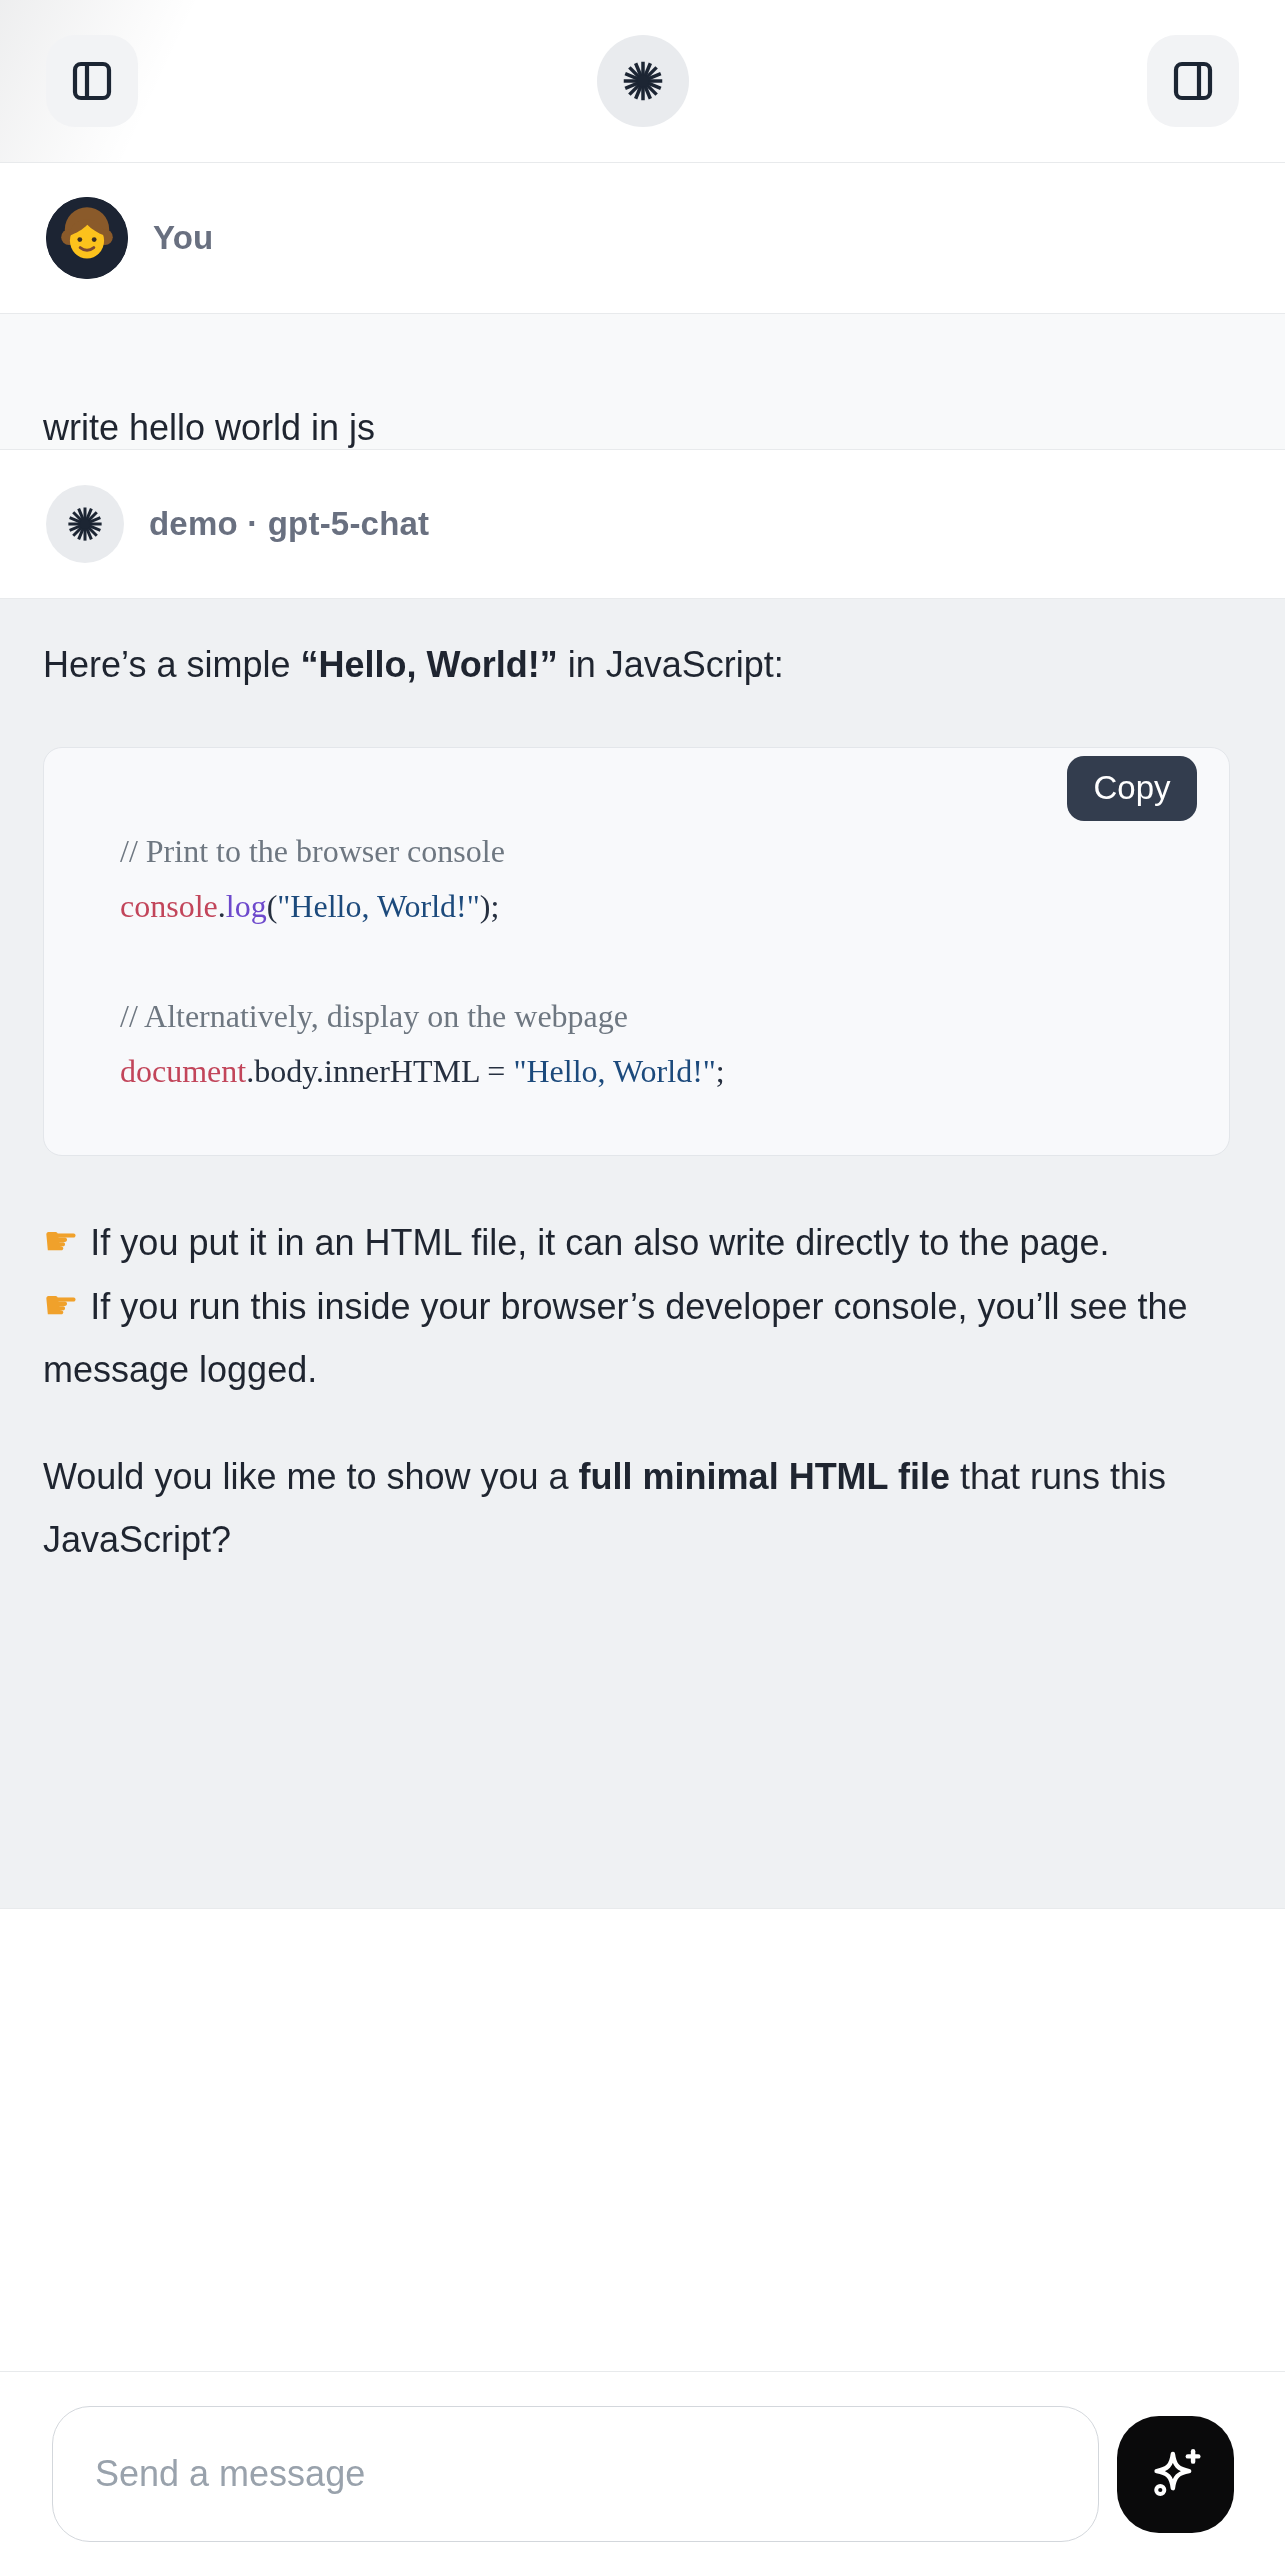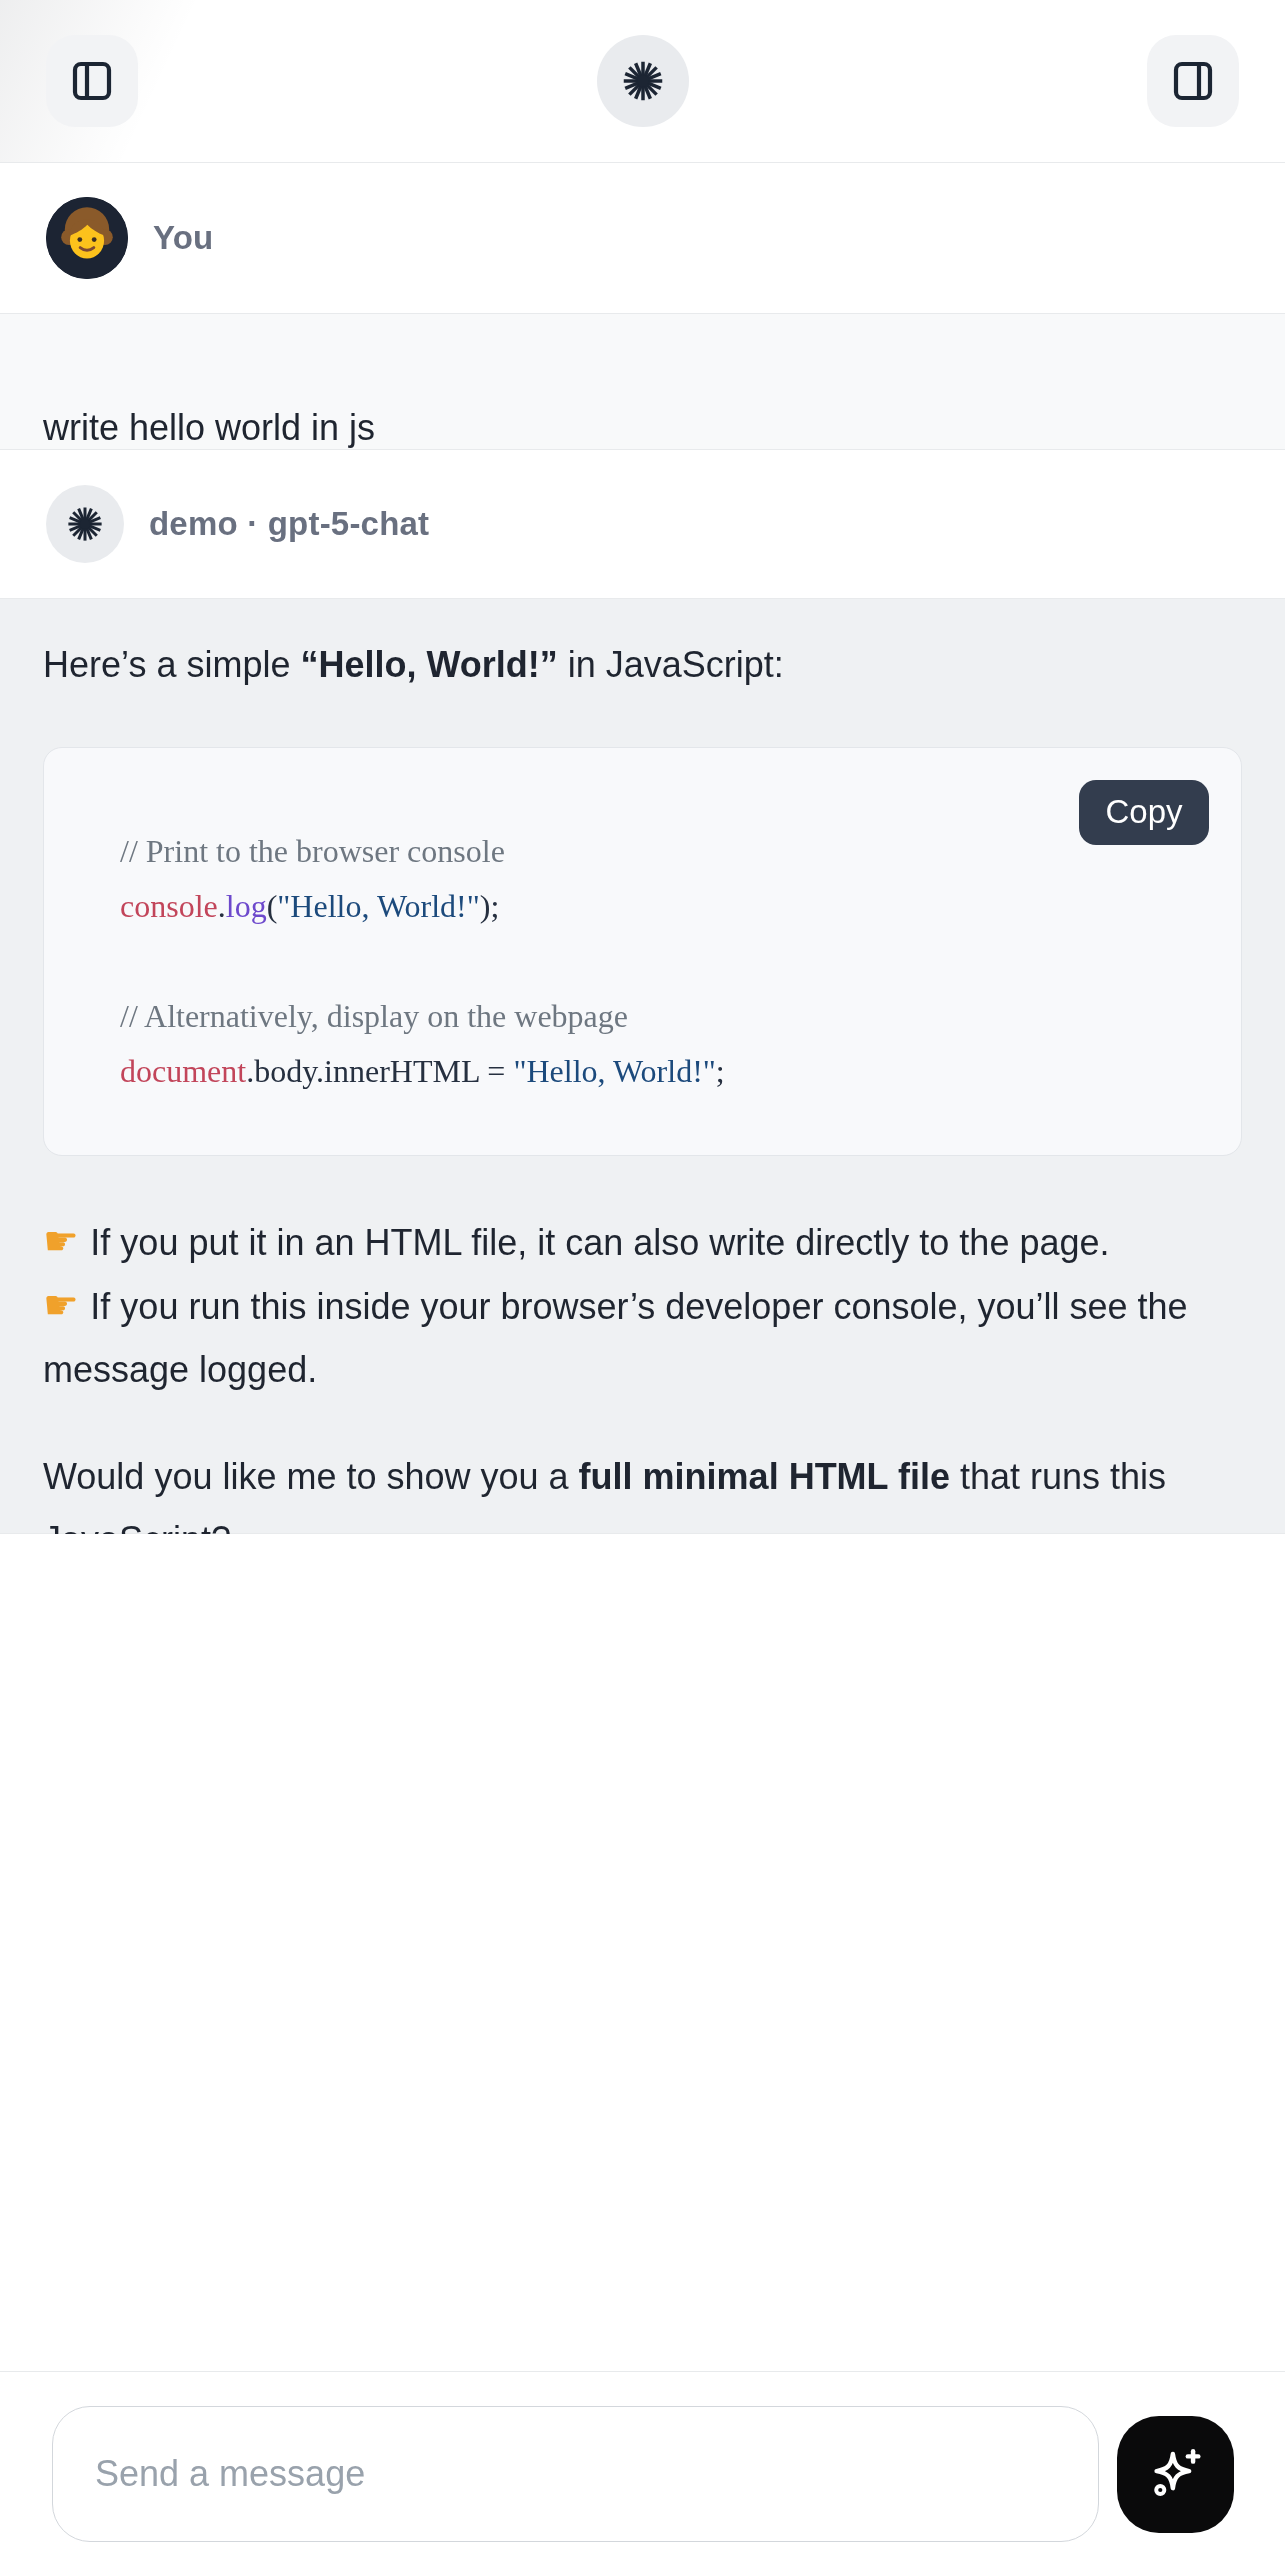--- a/index.html
+++ b/index.html
@@ -38,36 +38,36 @@
   .avatar.user{width:82px;height:82px;background:#1c2433;}
   .avatar.user svg{width:82px;height:82px;}
   .avatar.bot{width:78px;height:78px;background:var(--badge-bg);}
   .avatar.bot svg{width:38px;height:38px;}
   .sender{font-size:33px;font-weight:700;color:var(--muted);letter-spacing:0.2px;}
 
   
   .band{flex:none;}
   .user-band{height:136px;background:var(--band-user);border-bottom:1.9px solid var(--divider);
     display:flex;align-items:flex-end;padding:0 43px;font-size:36px;color:var(--text);}
-  .assistant-band{height:935px;background:var(--band-assistant);border-bottom:1.9px solid var(--divider);
-    padding:38px 43px 0 43px;font-size:36px;line-height:55px;color:var(--text);}
+  .assistant-band{height:1310px;background:var(--band-assistant);border-bottom:1.9px solid var(--divider);
+    padding:38px 55px 0 43px;font-size:36px;line-height:55px;color:var(--text);}
   .msg-text strong, .assistant-band strong{font-weight:700;}
 
   
   .code-card{position:relative;margin-top:55px;background:var(--card-bg);
     border:1.9px solid var(--card-border);border-radius:19px;height:409px;}
   .code-card pre{margin:0;padding:74px 76px;white-space:pre;overflow:hidden;}
   .code-card code{font-family:Liberation Serif, serif;
     font-size:32px;line-height:52px;color:var(--code-plain);}
   .tok-comment{color:var(--code-comment);}
   .tok-keyword{color:var(--code-keyword);}
   .tok-function{color:var(--code-function);}
   .tok-string{color:var(--code-string);}
   .tok-plain{color:var(--code-plain);}
-  .copy-btn{position:absolute;top:32px;right:32.5px;background:var(--copy-bg);color:#fff;
+  .copy-btn{position:absolute;top:8px;right:32.5px;background:var(--copy-bg);color:#fff;
     border:none;border-radius:17px;padding:12.4px 26px;font-size:33px;line-height:40px;
     font-family:inherit;cursor:pointer;}
 
   
   .notes{margin-top:54px;line-height:63px;}
   .note .hand{color:var(--hand);font-size:40px;margin-right:11.5px;font-family:"DejaVu Sans",sans-serif;}
   .followup{margin-top:44px;line-height:63px;}
 
   .spacer{flex:1;background:#fff;}
 

